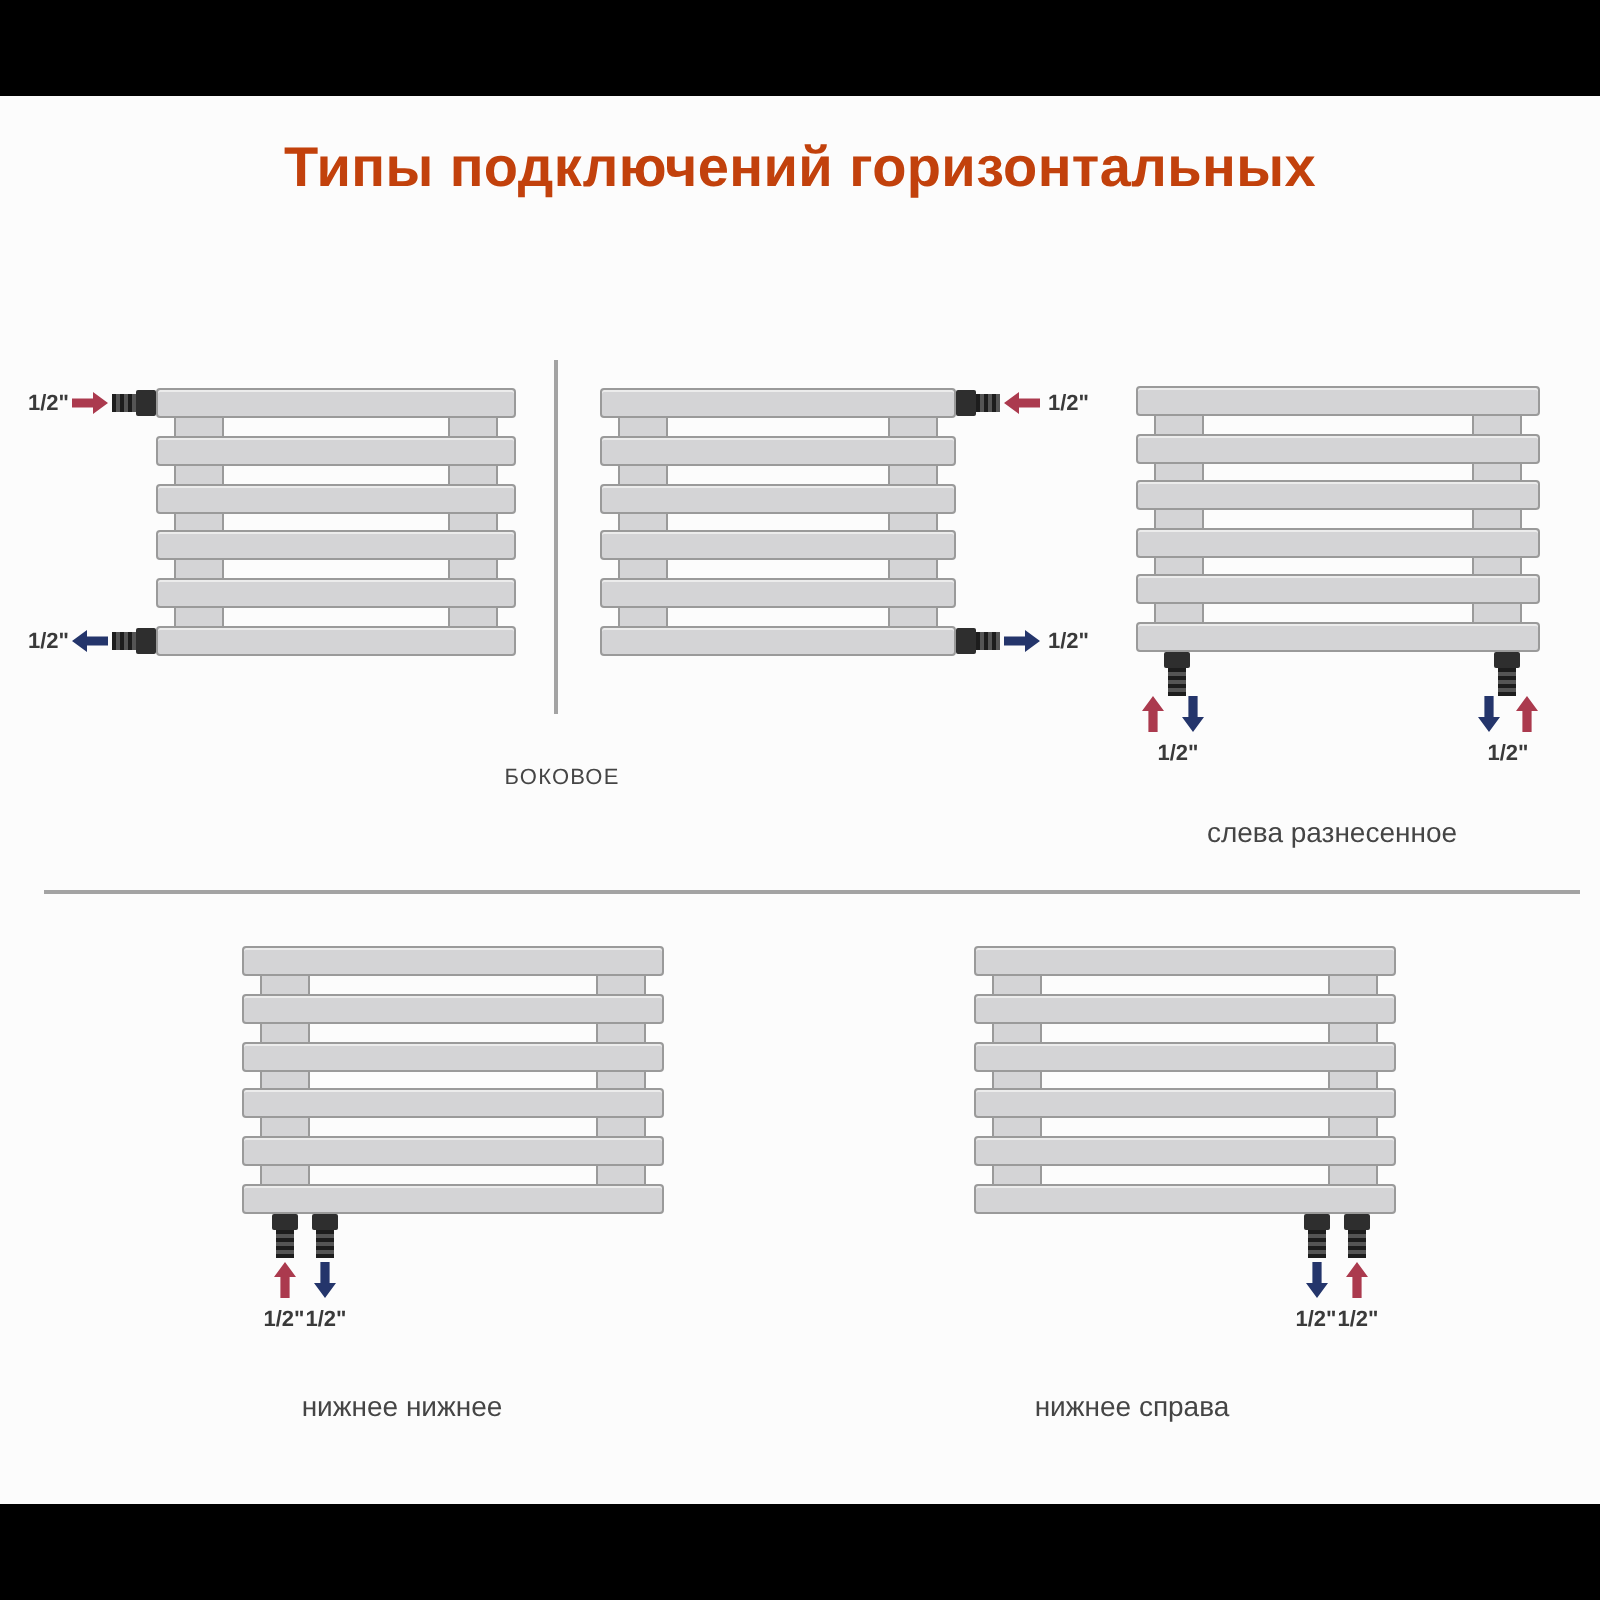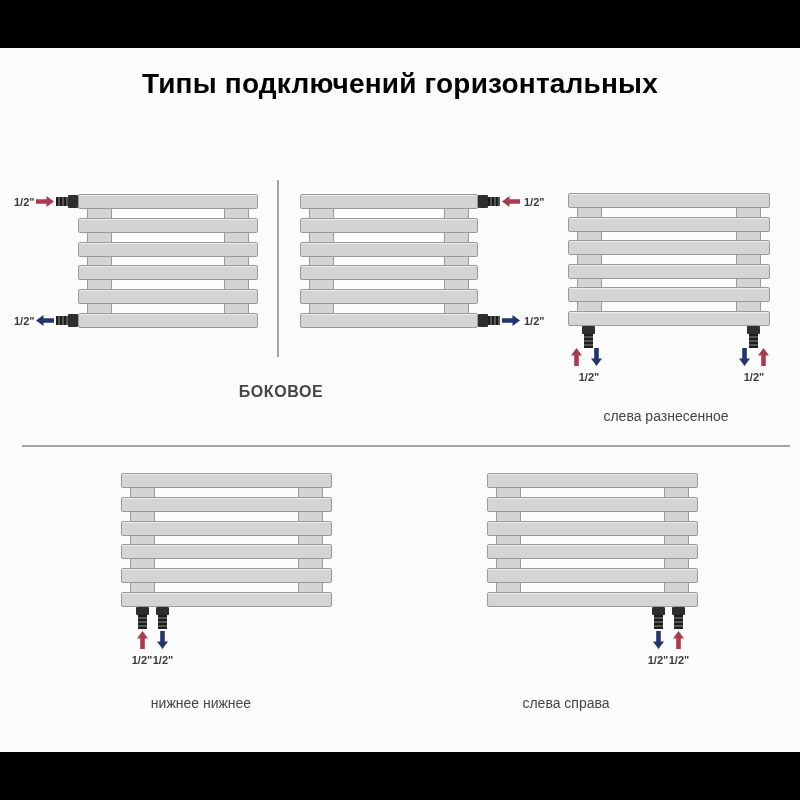--- a/index.html
+++ b/index.html
@@ -8,21 +8,21 @@
     background:var(--canvas-bg, #fcfcfc);
     font-family:"Liberation Sans", sans-serif;
     overflow:hidden;
   }
   .letterbox { position:absolute; left:0; width:100%; background:var(--letterbox,#000); }
   .lb-top { top:0; height:48px; }
   .lb-bottom { bottom:0; height:48px; }
 
   .title {
     position:absolute; top:68px; left:0; width:100%;
-    text-align:center; font-size:28px; font-weight:bold; color:#000000;
+    text-align:center; font-size:28px; font-weight:bold; color:#c2410c;
     letter-spacing:0.2px;
   }
 
   .radiator { position:absolute; }
   .collector {
     position:absolute; top:6px; bottom:6px; width:25px;
     background:var(--tube-fill,#d4d4d6);
     border:1px solid var(--tube-border,#999); box-sizing:border-box;
   }
   .collector.cleft { left:9px; }
@@ -49,21 +49,21 @@
   .size-label {
     position:absolute; font-size:11px; font-weight:bold;
     color:var(--size-text,#3a3a3a); white-space:nowrap;
   }
   .size-label.centered { transform:translateX(-50%); }
 
   .caption {
     position:absolute; transform:translateX(-50%);
     color:var(--caption-text,#454545); white-space:nowrap;
   }
-  .cap-side { font-size:16px; letter-spacing:0.6px;font-weight:bold; }
+  .cap-side { font-size:11px; letter-spacing:0.6px; }
   .cap-small { font-size:14px; }
 
   .divider-v { position:absolute; width:2px; background:var(--divider,#a3a3a3); }
   .divider-h { position:absolute; height:2px; background:var(--divider,#a3a3a3); }
 </style>
 </head>
 <body>
 
 <div class="stage">
 
@@ -250,15 +250,15 @@
       </svg>
   </span>
   <span class="arrow supply" style="left:673px;top:631px;">
     <svg width="11" height="18" viewBox="0 0 11 18" fill="currentColor">
         <path d="M5.5 0 L11 7.5 H7.8 V18 H3.2 V7.5 H0 Z"></path>
       </svg>
   </span>
   <span class="size-label centered" style="left:658px;top:654px;">1/2"</span>
   <span class="size-label centered" style="left:679px;top:654px;">1/2"</span>
 
-  <div class="caption cap-small" style="left:566px;top:695px;">слева справа</div>
+  <div class="caption cap-small" style="left:566px;top:695px;">нижнее справа</div>
 
 </div>
 
 </body></html>

